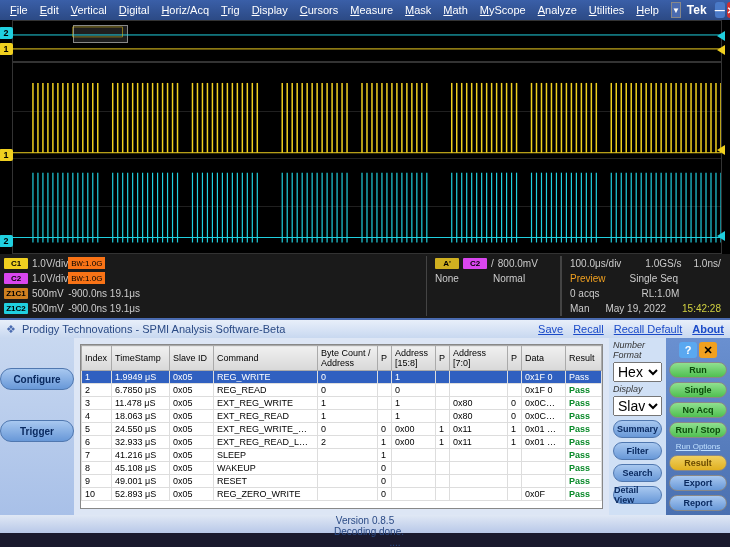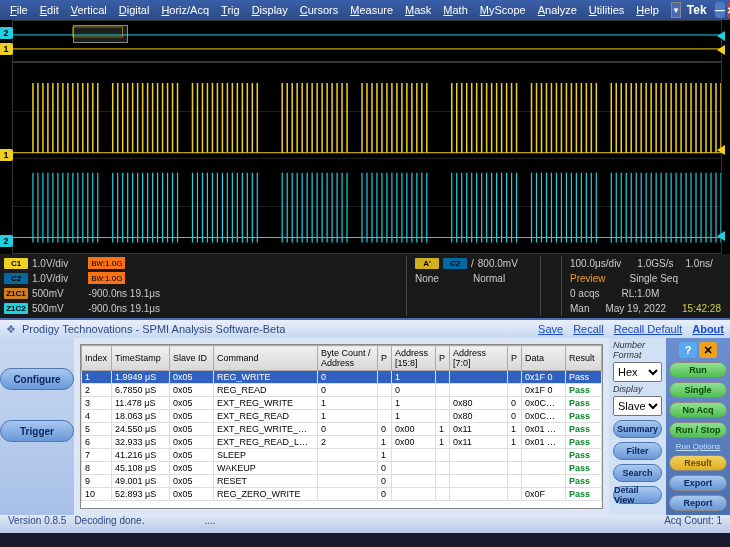--- a/index.html
+++ b/index.html
@@ -22,26 +22,26 @@
   .graticule .hline { position: absolute; left: 0; right: 0; height: 1px; background: rgba(80,80,80,0.4); }
   .channel-marker { position: absolute; left: -2px; width: 14px; height: 12px; font-size: 9px; font-weight: bold; display: flex; align-items: center; justify-content: center; border-radius: 2px; }
   .ch1-marker { background: #f0d020; color: #000; }
   .ch2-marker { background: #20d0e0; color: #000; }
   
   .wave-canvas { position: absolute; inset: 0; }
   
   .zoom-box { position: absolute; top: 20px; left: 60px; width: 55px; height: 18px; border: 1px solid #888; background: rgba(100,100,100,0.3); }
   
   
-  .readout { background: #1a1a1a; height: 64px; display: flex; color: #ccc; font-size: 10px; padding: 2px 4px; gap: 20px; }
+  .readout { background: #1a1a1a; height: 64px; display: flex; color: #ccc; font-size: 10px; padding: 2px 4px; gap: 0; }
   .readout-col { display: flex; flex-direction: column; gap: 1px; }
   .readout-cell { display: flex; align-items: center; gap: 4px; height: 14px; }
   .chbadge { width: 24px; height: 11px; font-size: 8px; font-weight: bold; display: flex; align-items: center; justify-content: center; border-radius: 1px; color: #000; }
   .chbadge.c1 { background: #f0d020; }
-  .chbadge.c2 { background: #0369a1; font-style: italic; }
+  .chbadge.c2 { background: #d946ef; }
   .chbadge.z1c1 { background: #d08020; }
   .chbadge.z1c2 { background: #20d0e0; }
   .bwbox { background: #f97316; color: #000; padding: 0 3px; height: 12px; font-size: 8px; display: flex; align-items: center; }
   .readout-mid { flex: 1; }
   .readout-right { border-left: 1px solid #444; padding-left: 8px; min-width: 165px; }
   .readout-trigger { border-left: 1px solid #444; border-right: 1px solid #444; padding: 0 8px; min-width: 135px; }
   .preview { color: #f0a020; }
   .time-yellow { color: #d0d040; }
   
   
@@ -59,39 +59,39 @@
   .panel-center { flex: 1; display: flex; flex-direction: column; padding: 6px; }
   .data-table { flex: 1; background: #fff; border: 1px solid #888; overflow: hidden; font-size: 10px; }
   .data-table table { width: 100%; border-collapse: collapse; table-layout: fixed; }
   .data-table th { background: linear-gradient(#f0f0f0, #d8d8d8); border: 1px solid #aaa; padding: 2px 3px; font-weight: normal; font-size: 9px; height: 22px; text-align: left; vertical-align: middle; }
   .data-table td { border: 1px solid #ddd; padding: 1px 3px; font-size: 9px; height: 13px; overflow: hidden; white-space: nowrap; }
   .data-table tr.selected td { background: #3060c0; color: #fff; }
   .pass { color: #0a8a2a; font-weight: bold; }
   
   .panel-right { width: 80px; display: flex; flex-direction: column; padding: 2px 4px; gap: 2px; background: #d0e0f5; }
   .panel-right label { font-size: 9px; color: #333; font-style: italic; }
-  .panel-right select { width: 100%; font-size: 11px; height: 20px; }
+  .panel-right select { width: 100%; font-size: 14px; height: 20px; }
   .mini-pill { height: 18px; border-radius: 9px; background: linear-gradient(#a8c8f0, #6898d8); border: 1px solid #5078b0; color: #0a2a60; font-size: 9px; font-weight: bold; display: flex; align-items: center; justify-content: center; cursor: pointer; margin-top: 2px; }
   
   .side-buttons { width: 66px; background: linear-gradient(#6a90d0, #4a70b0); display: flex; flex-direction: column; align-items: center; padding: 4px 3px; gap: 4px; }
   .side-buttons .hdr { display: flex; gap: 2px; }
   .hdr-btn { width: 18px; height: 16px; border-radius: 3px; display: flex; align-items: center; justify-content: center; font-weight: bold; font-size: 11px; }
   .help-btn { background: #5aa8f0; color: #fff; }
   .close-btn2 { background: #f0a020; color: #000; }
   .action-btn { width: 58px; height: 18px; border-radius: 9px; font-size: 9px; font-weight: bold; display: flex; align-items: center; justify-content: center; cursor: pointer; border: 1px solid #888; }
   .run-btn { background: linear-gradient(#90e090, #50c050); color: #0a4a0a; }
   .single-btn { background: linear-gradient(#90e090, #50c050); color: #0a4a0a; text-align: right; }
   .noacq-btn { background: linear-gradient(#90e090, #50c050); color: #0a4a0a; }
   .runstop-btn { background: linear-gradient(#90e090, #50c050); color: #0a4a0a; }
   .result-btn { background: linear-gradient(#f0d060, #e0b020); color: #6a4a00; }
   .export-btn { background: linear-gradient(#a8c8f0, #6898d8); color: #0a2a60; }
   .report-btn { background: linear-gradient(#a8c8f0, #6898d8); color: #0a2a60; }
   .run-options-link { font-size: 8px; color: #c0e0ff; text-decoration: underline; cursor: pointer; }
   
-  .status-bar { height: 18px; background: linear-gradient(#e0e8f5, #b8c8e8); display: flex; align-items: flex-start; padding: 0 8px; font-size: 10px; color: #2a4a85; }
+  .status-bar { height: 18px; background: linear-gradient(#e0e8f5, #b8c8e8); display: flex; align-items: center; padding: 0 8px; font-size: 10px; color: #2a4a85; flex-direction: column; }
   .status-bar .spacer { flex: 1; }
   
   .scope-container { position: relative; padding-left: 12px; padding-right: 8px; background: #000; }
   .right-marker { position: absolute; right: -4px; width: 0; height: 0; border-top: 5px solid transparent; border-bottom: 5px solid transparent; }
   .right-marker.y { border-right: 8px solid #f0d020; }
   .right-marker.c { border-right: 8px solid #20d0e0; }
 </style>
 </head>
 <body>
 
@@ -430,30 +430,30 @@
       <span>800.0mV</span>
     </div>
     <div class="readout-cell">
       <span>None</span>
       <span style="margin-left:30px">Normal</span>
     </div>
   </div>
   <div class="readout-col readout-right">
     <div class="readout-cell">
       <span>100.0μs/div</span>
-      <span style="margin-left:12px">1.0GS/s</span>
+      <span style="margin-left:20px">1.0GS/s</span>
       <span style="margin-left:8px">1.0ns/</span>
     </div>
     <div class="readout-cell">
       <span class="preview">Preview</span>
       <span style="margin-left:20px">Single Seq</span>
     </div>
     <div class="readout-cell">
       <span>0 acqs</span>
-      <span style="margin-left:18px">RL:1.0M</span>
+      <span style="margin-left:38px">RL:1.0M</span>
     </div>
     <div class="readout-cell">
       <span>Man</span>
       <span style="margin-left:12px">May 19, 2022</span>
       <span class="time-yellow" style="margin-left:12px">15:42:28</span>
     </div>
   </div>
 </div>
 
 <div class="analysis-panel">

